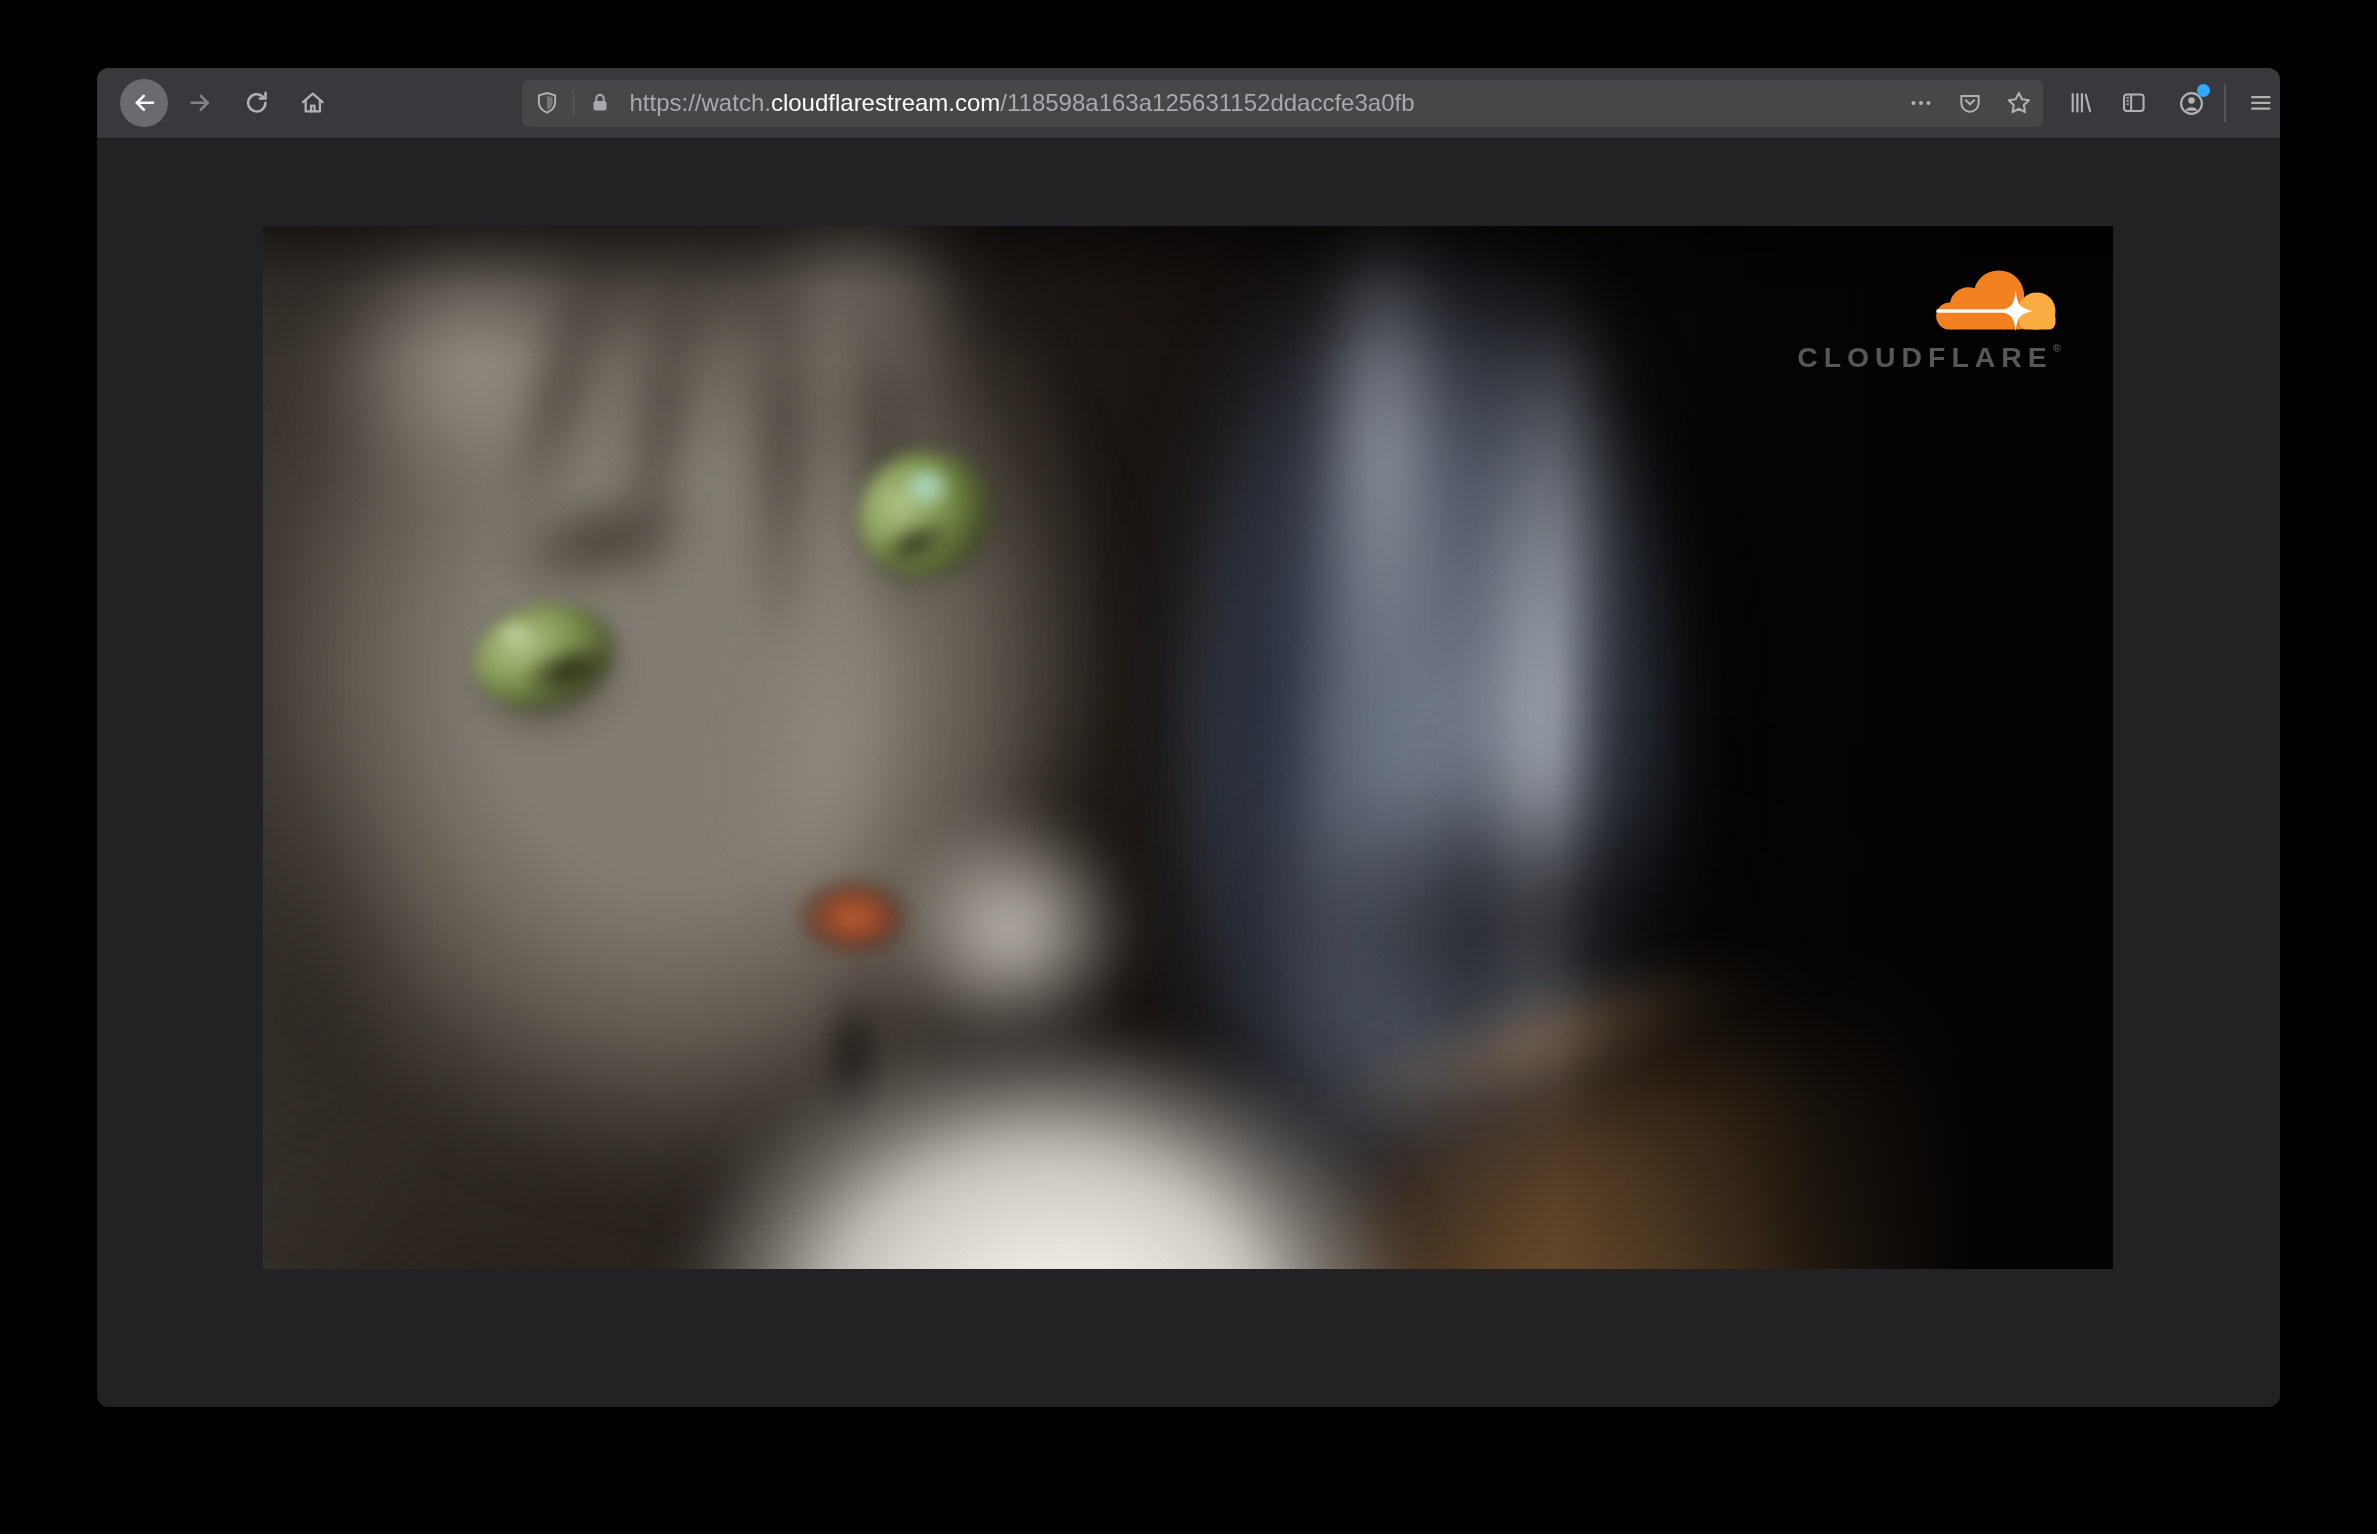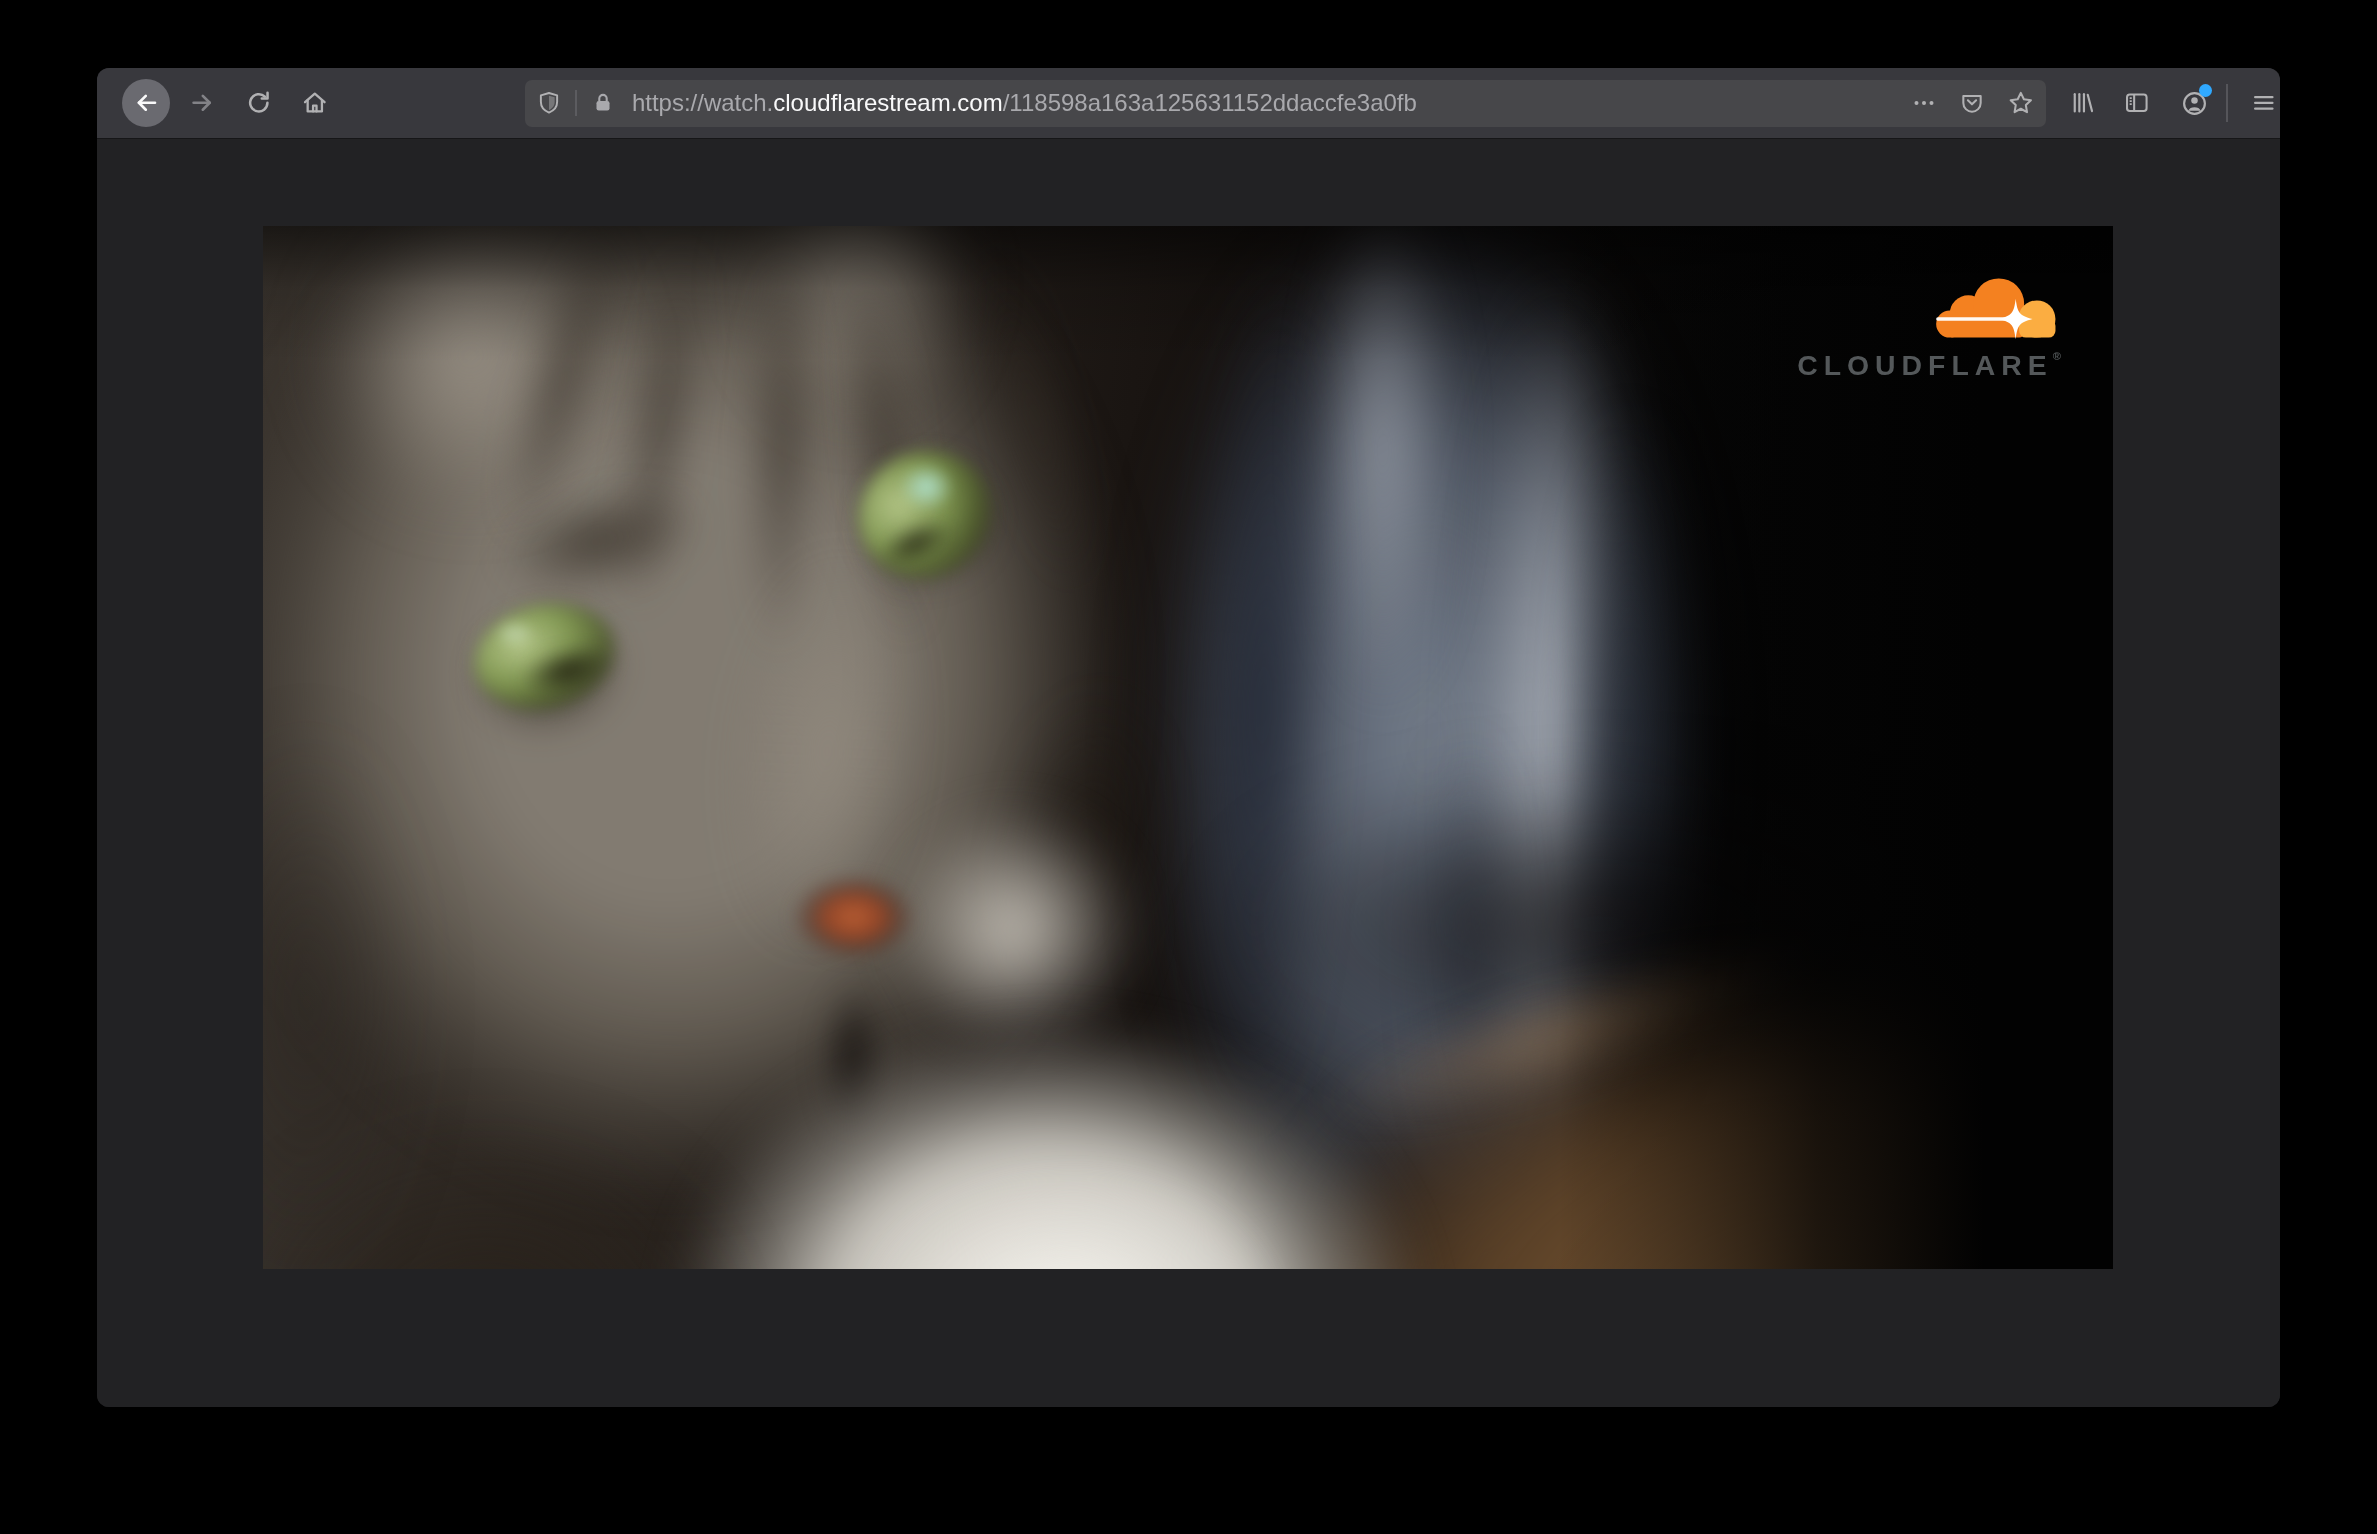--- a/index.html
+++ b/index.html
@@ -24,21 +24,21 @@
                white-space:nowrap; overflow:hidden; }
   .tab-close { color:#d7d7db; font-size:26px; font-weight:300; line-height:1;
                width:31px; height:31px; display:flex; align-items:center;
                justify-content:center; border-radius:3.4px; }
   .newtab { position:absolute; left:577px; top:6px; width:40px; height:40px;
             color:#b1b1b3; font-size:38px; font-weight:200; line-height:1;
             display:flex; align-items:center; justify-content:center; border-radius:3.4px; }
 
   
   .toolbar { height:71px; background:#38383d; flex:none; display:flex;
-             align-items:center; padding-left:25px; border-bottom:0.9px solid #161618; }
+             align-items:center; padding-left:7px; border-bottom:0.9px solid #161618;justify-content:flex-end; }
   .icon-btn { width:38px; height:38px; display:flex; align-items:center;
               justify-content:center; border-radius:3.4px; flex:none; }
   .back-btn { width:48px; height:48px; border-radius:50%; background:#6a6a70;
               display:flex; align-items:center; justify-content:center; flex:none; }
   .fwd { margin-left:13.8px; } .rld { margin-left:18px; } .hom { margin-left:18px; }
   .urlbar { margin-left:191px; width:1521px; height:47px; background:#47474a;
             border-radius:6.9px; display:flex; align-items:center;
             padding:0 8.6px 0 7.8px; flex:none; }
   .urlbar .sep { width:1.7px; height:26px; background:#5c5c60; margin-left:9.5px; flex:none; }
   .url-lock { margin-left:10.3px; }
@@ -128,21 +128,21 @@
                  background:radial-gradient(closest-side, rgba(38,31,24,.85), transparent 80%); }
   .le-dark     { left:-86px; top:431px;  width:259px;  height:690px;  filter:blur(39px);
                  background:radial-gradient(closest-side, rgba(40,35,30,.5), transparent 80%); }
 
   .right-black { position:absolute; inset:0; border-radius:0;
                  background:linear-gradient(90deg, transparent 70%, rgba(3,3,3,.75) 84%, #020202 93%); }
   .top-vig     { position:absolute; inset:0;
                  background:linear-gradient(180deg, rgba(0,0,0,.55), rgba(0,0,0,.15) 6%, transparent 13%); }
 
   
-  .cf-logo { position:absolute; top:49px; right:52px; text-align:left; }
+  .cf-logo { position:absolute; top:41px; right:52px; text-align:left; }
   .cf-cloud { display:block; margin:0 0.9px 0 auto; }
   .cf-text { margin-top:10.3px; font-size:28.4px; font-weight:bold; letter-spacing:6px;
              color:#54585a; white-space:nowrap; line-height:1; }
   .cf-mark { font-size:11.2px; vertical-align:top; letter-spacing:0; }
 
   svg { display:block; }
 </style>
 </head>
 <body>
 

